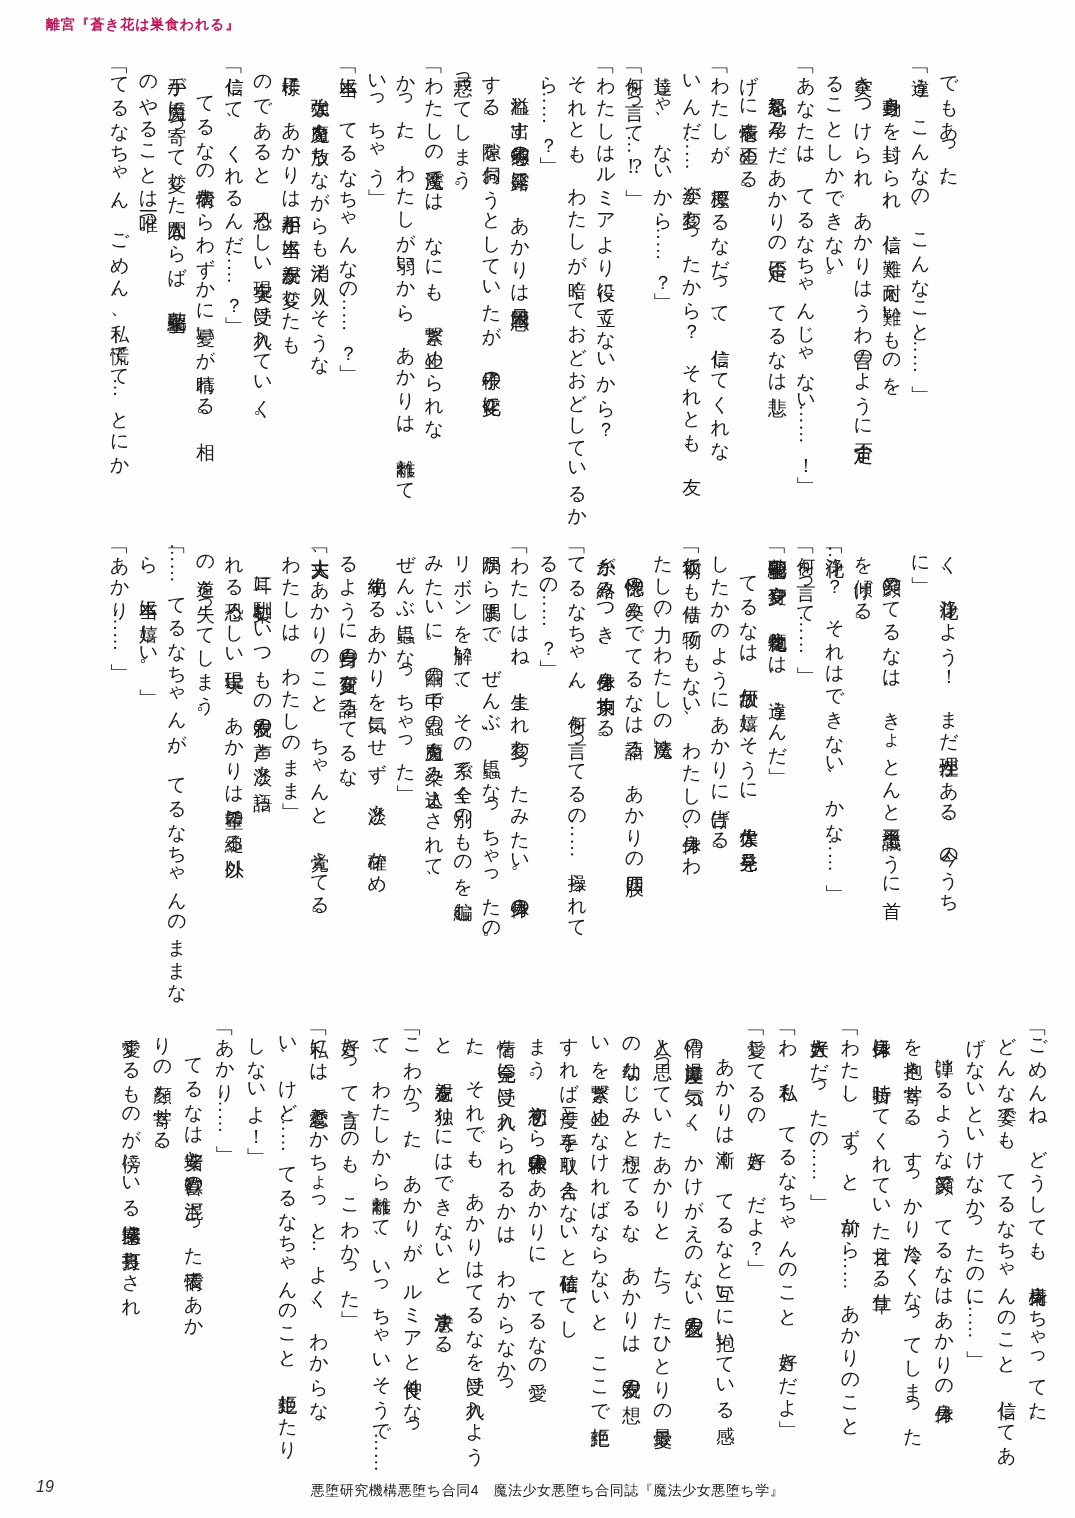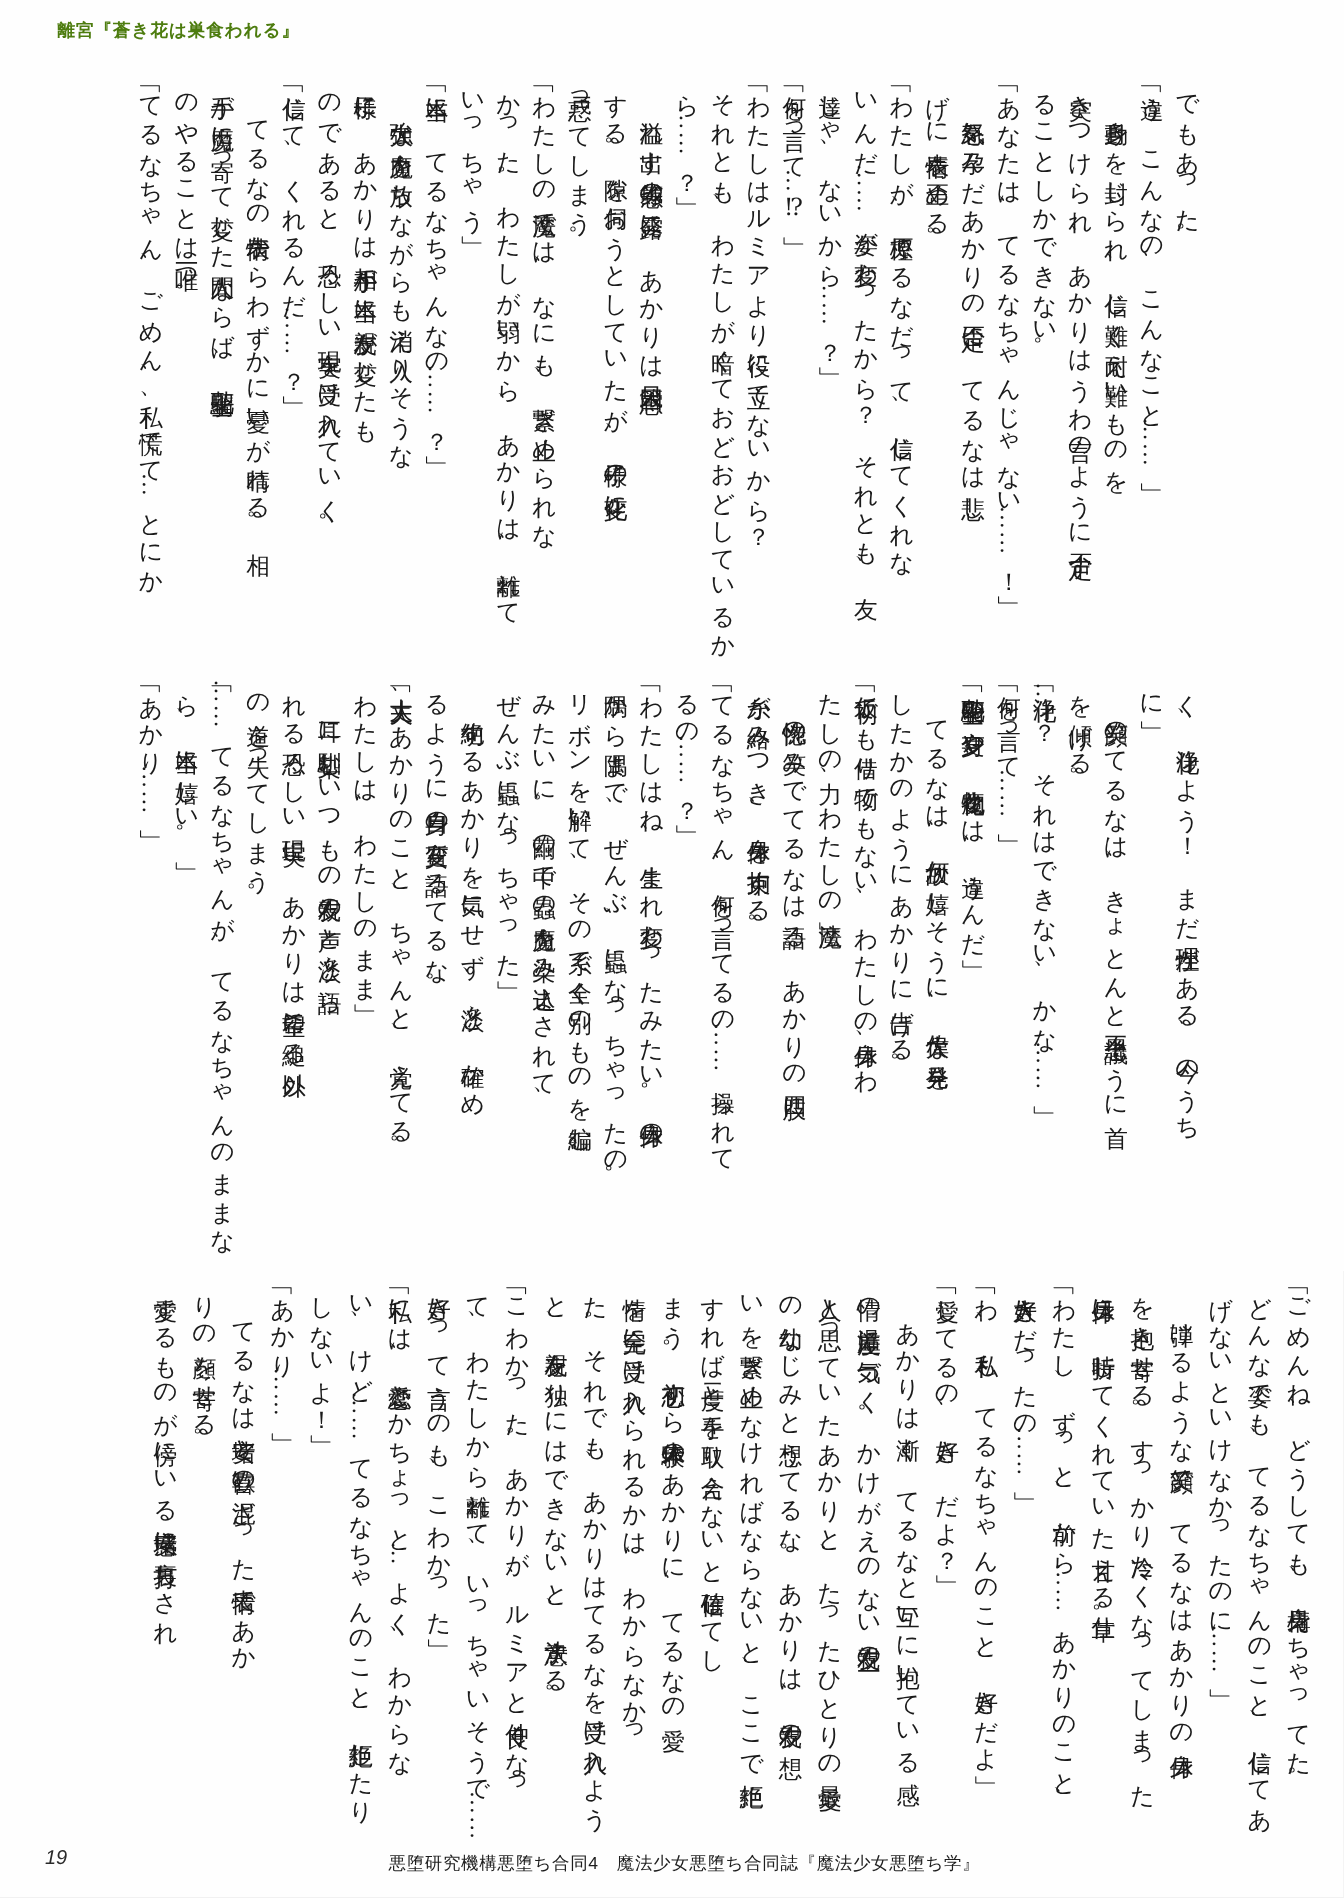--- a/index.html
+++ b/index.html
@@ -18,21 +18,21 @@
     font-family: "Liberation Serif", "DejaVu Serif", serif;
   }
   .chapter-header {
     position: absolute;
     top: 16px;
     left: 28px;
     font-family: Liberation Serif, serif;
     font-size: 14px;
     font-weight: 600;
     letter-spacing: 0.8px;
-    color: #4d7c0f;
+    color: #be185d;
     padding-left: 18px;
   }
   .tb {
     position: absolute;
     writing-mode: vertical-rl;
     text-orientation: mixed;
     font-size: 19px;
     letter-spacing: 1.2px;
     color: #1a1a1a;
     overflow: visible;

